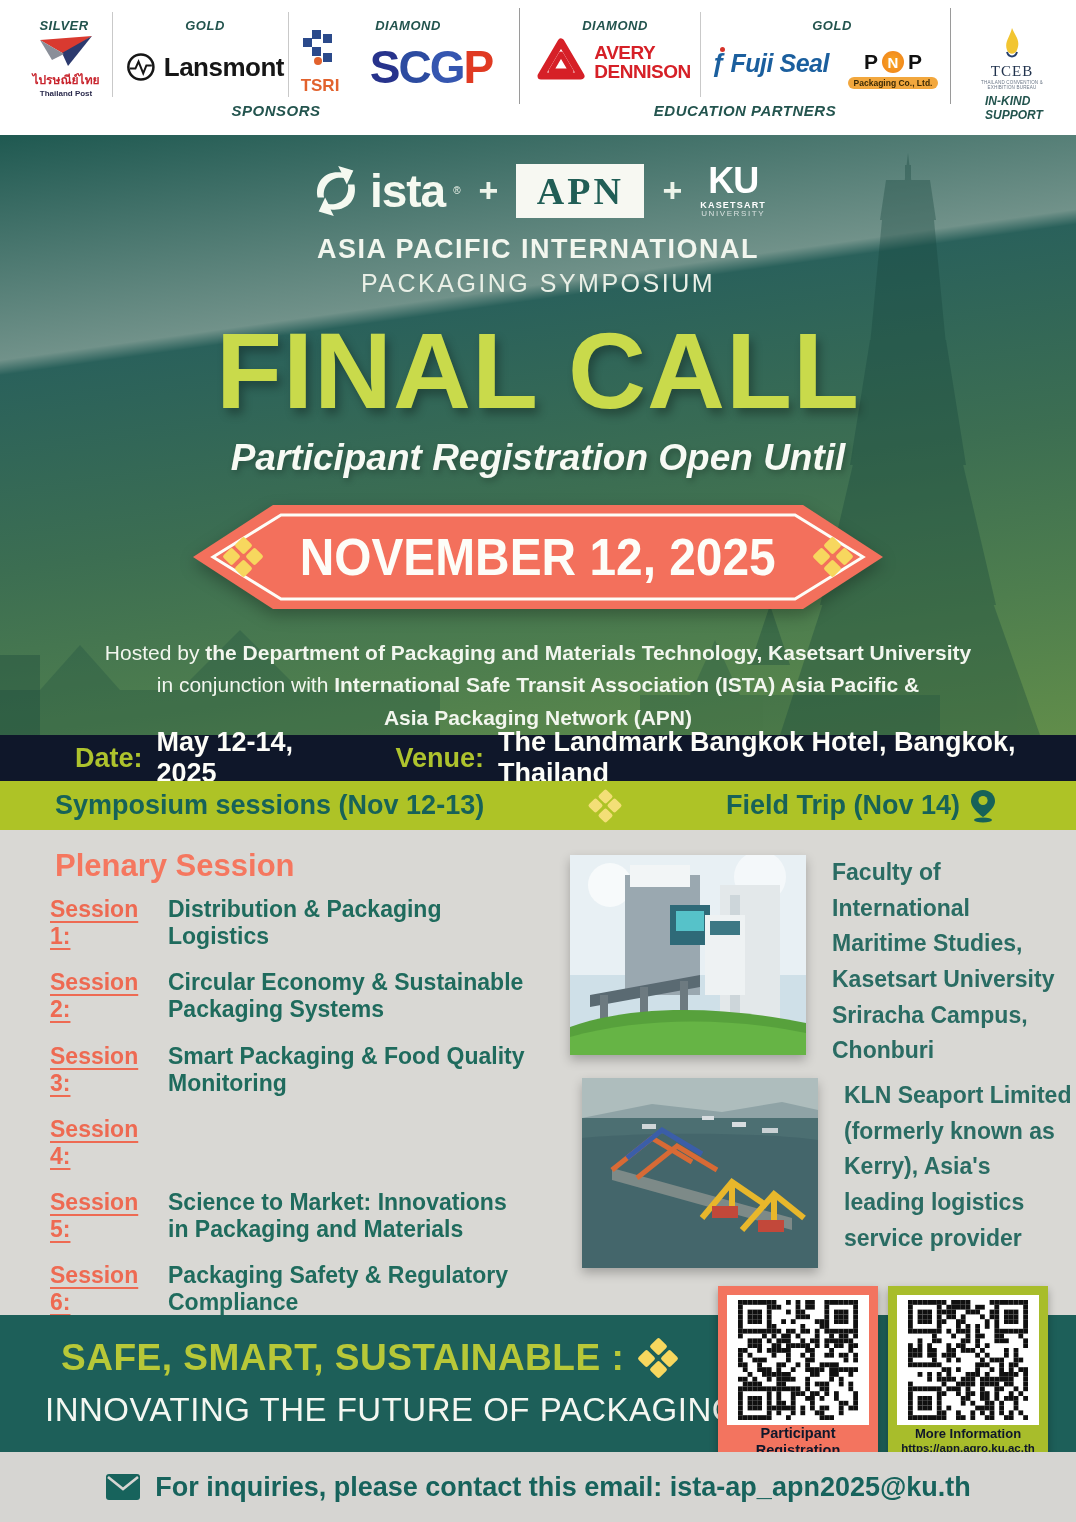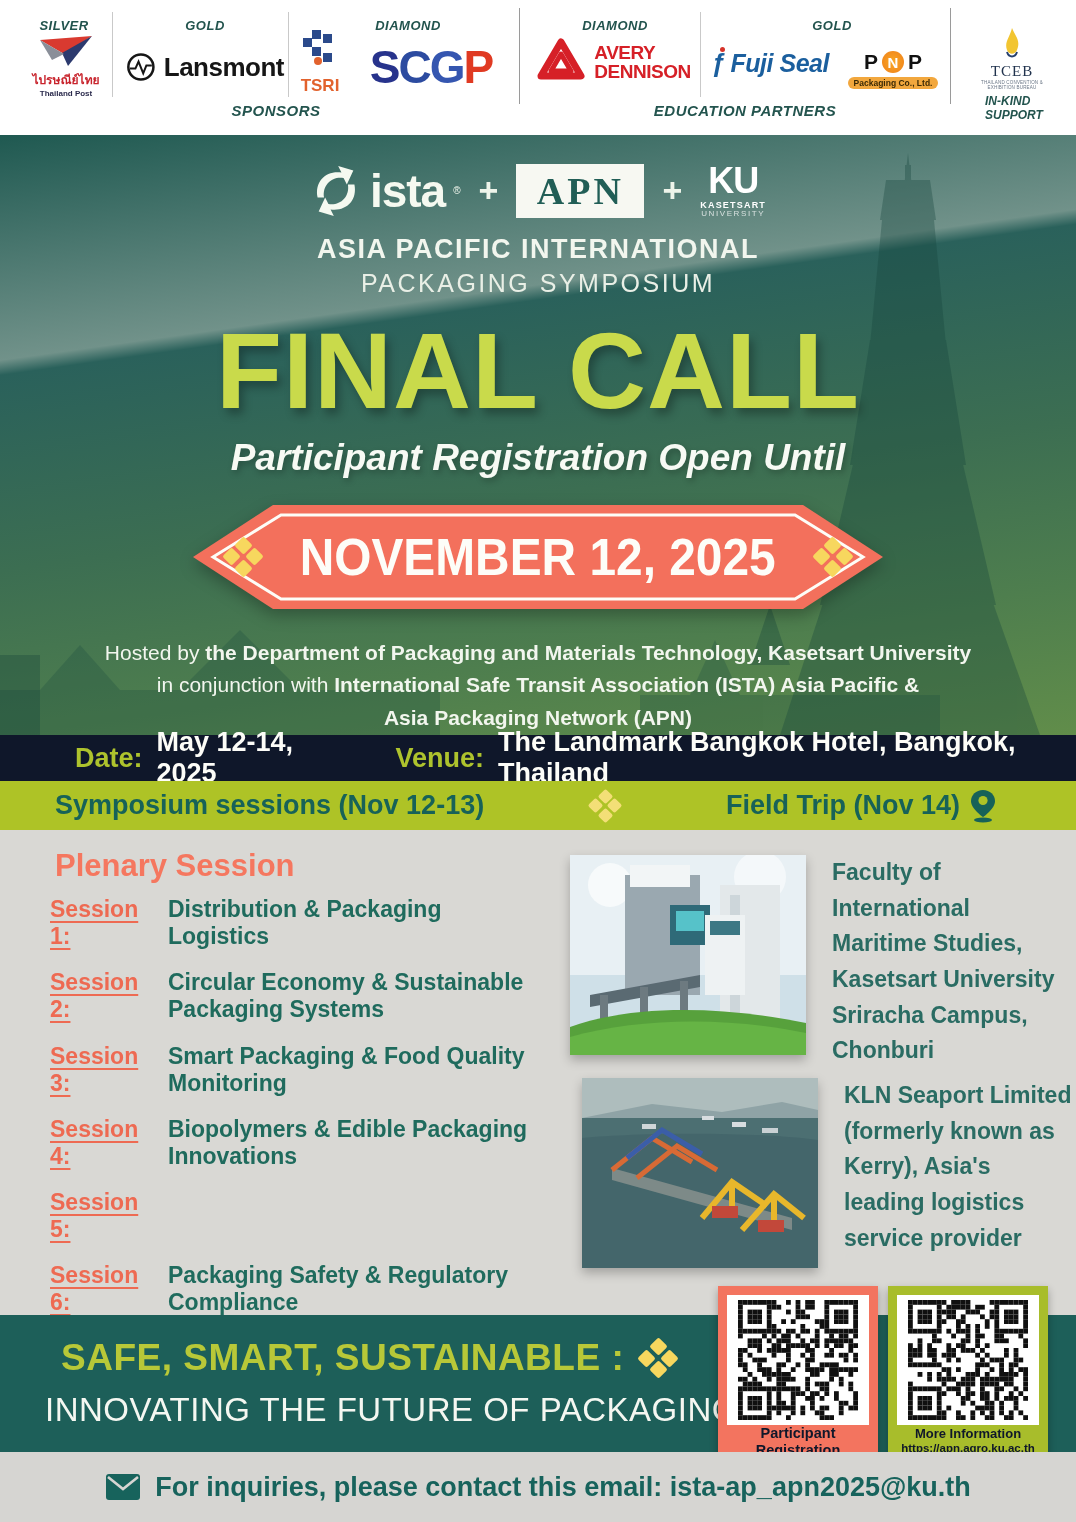--- a/index.html
+++ b/index.html
@@ -352,24 +352,24 @@
       <div class="srow">
         <span class="slabel">Session 2:</span>
         <span class="stitle">Circular Economy &amp; Sustainable Packaging Systems</span>
       </div>
       <div class="srow">
         <span class="slabel">Session 3:</span>
         <span class="stitle">Smart Packaging &amp; Food Quality Monitoring</span>
       </div>
       <div class="srow">
         <span class="slabel">Session 4:</span>
-        <span class="stitle">Biopolymers &amp; Edible Packaging Innovations</span>
       </div>
       <div class="srow">
         <span class="slabel">Session 5:</span>
+        <span class="stitle">Science to Market: Innovations in Packaging and Materials</span>
       </div>
       <div class="srow">
         <span class="slabel">Session 6:</span>
         <span class="stitle">Packaging Safety &amp; Regulatory Compliance</span>
       </div>
     </div>
 
     <div class="trip-card trip1">
       <div class="trip-img">
         <svg width="236" height="200" viewBox="0 0 236 200">

